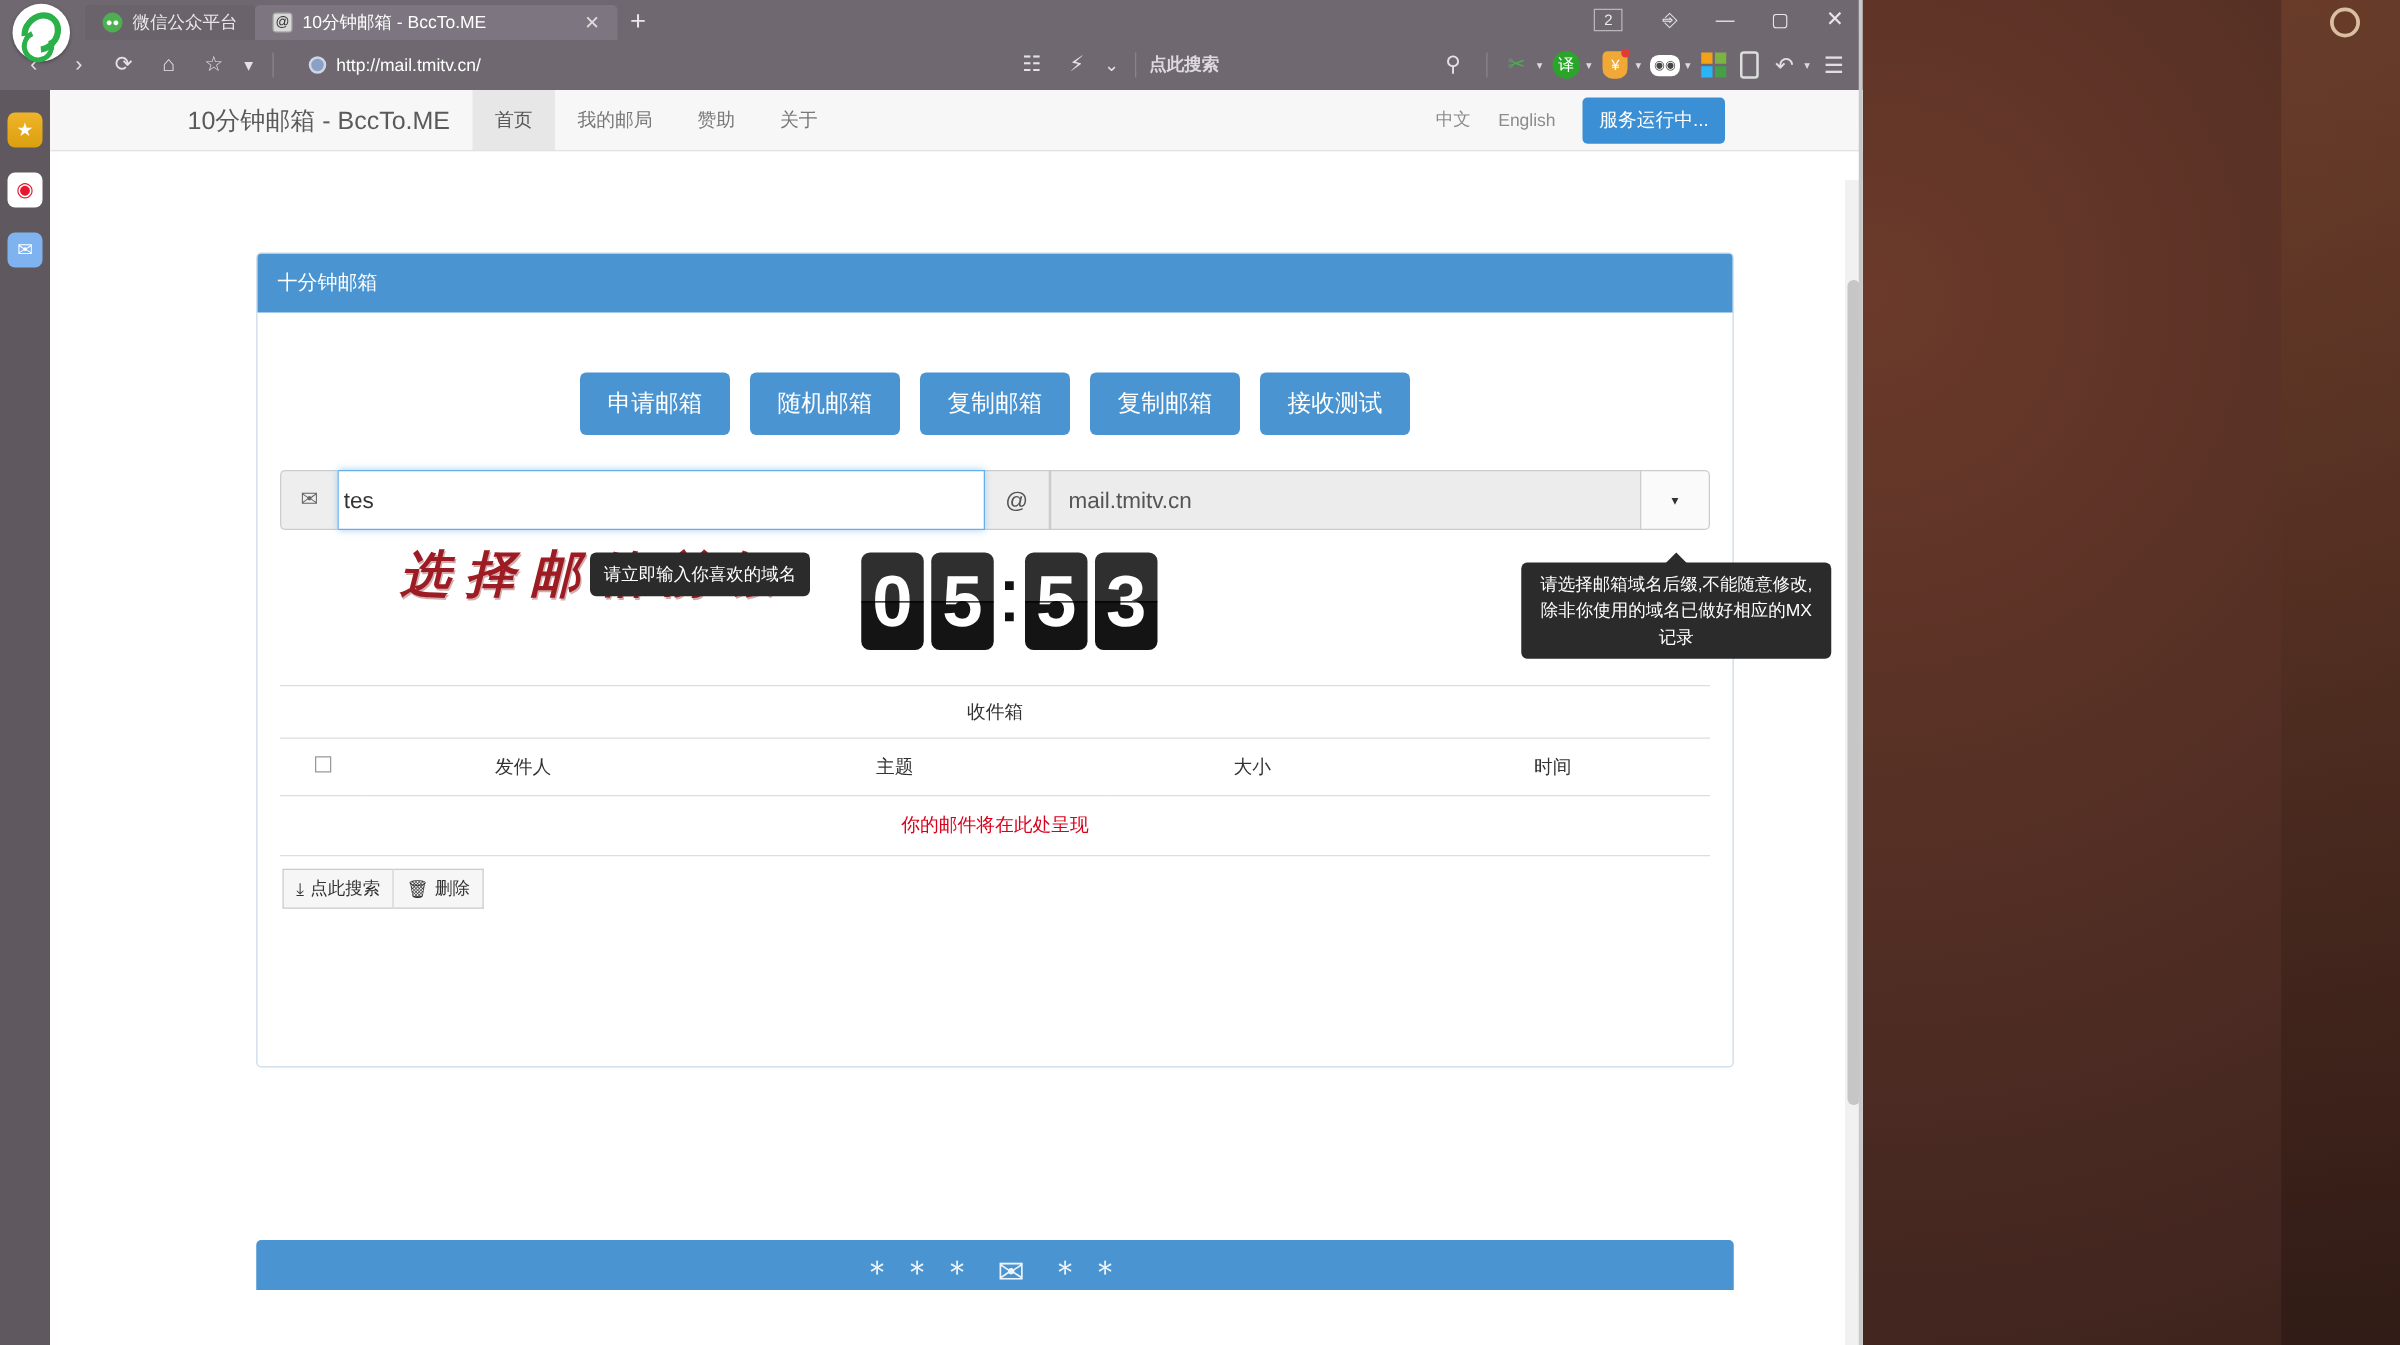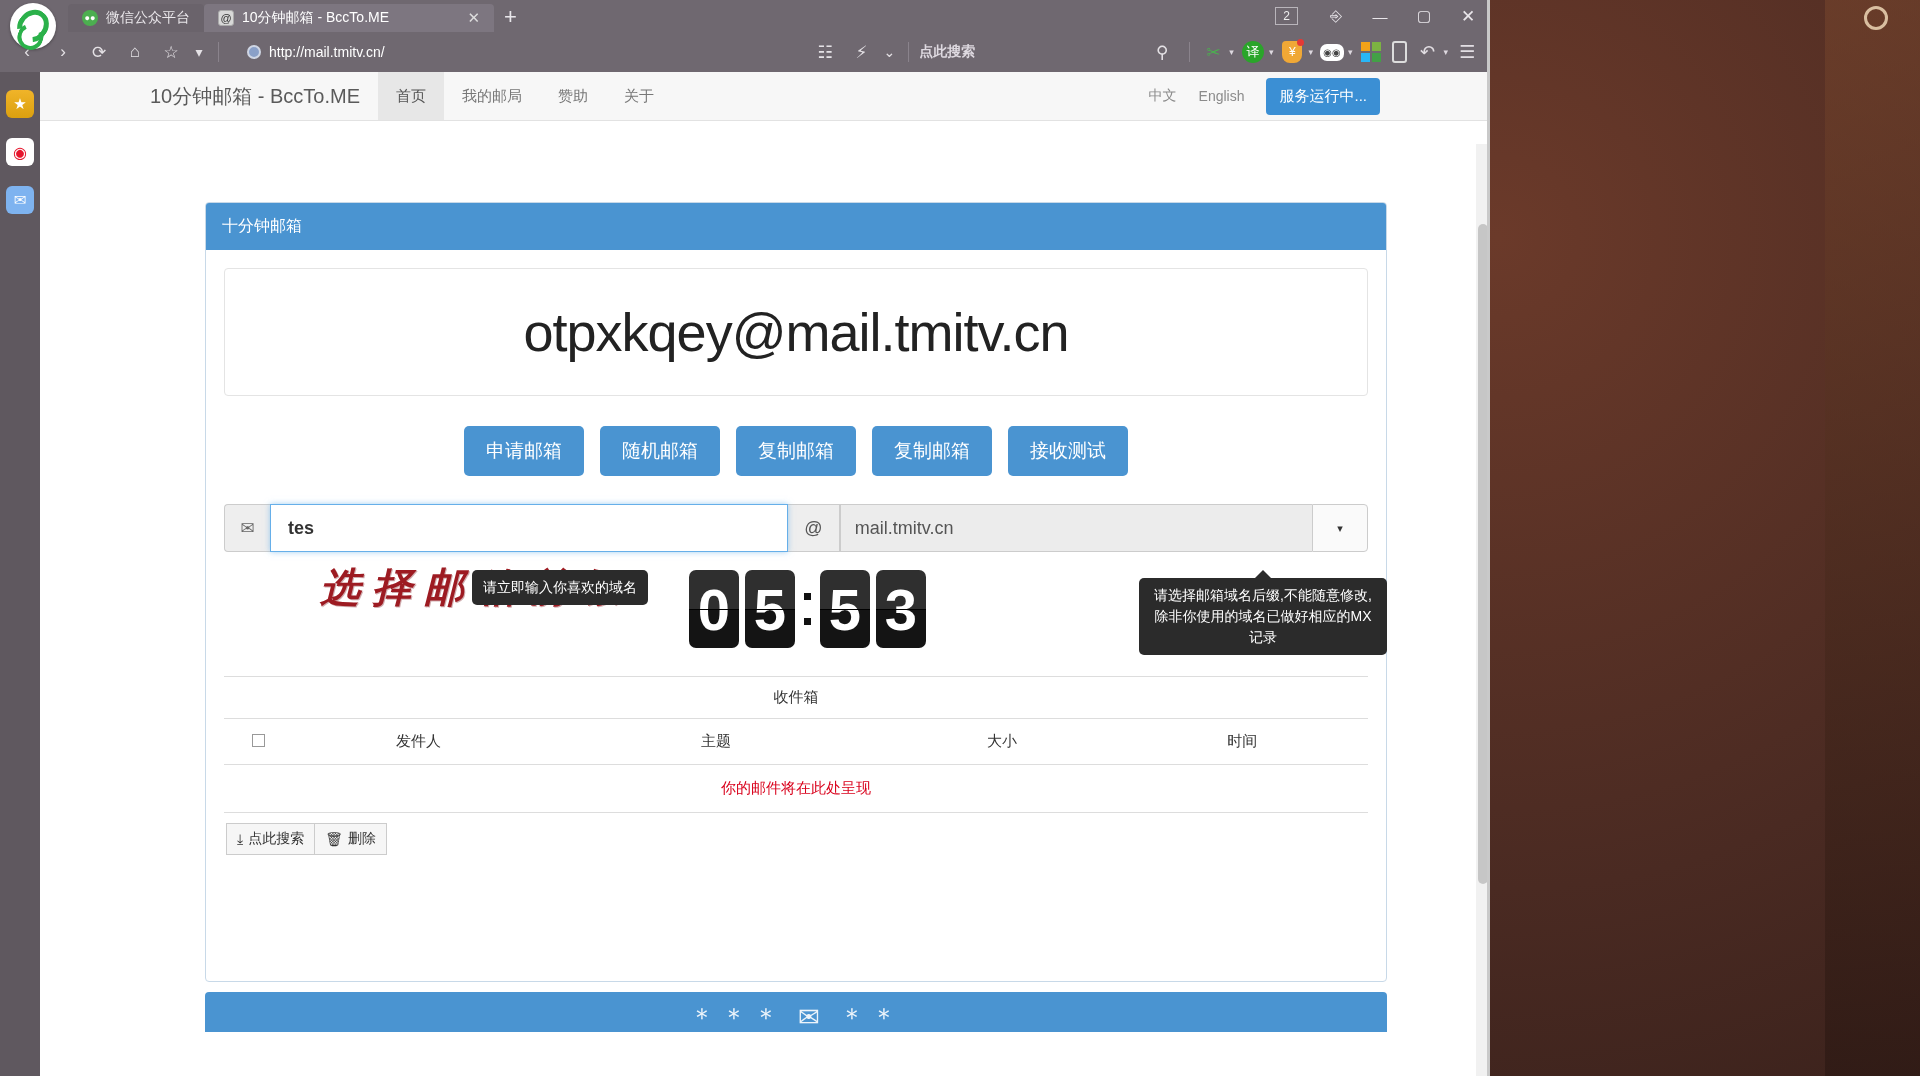--- a/index.html
+++ b/index.html
@@ -153,23 +153,22 @@
   }
 
   .input-row { display:flex; align-items:stretch; margin-top:28px; height:48px; }
   .in-addon {
     width:46px; background:#eee; border:1px solid #ccc; border-right:none; border-radius:4px 0 0 4px;
     display:flex; align-items:center; justify-content:center; color:#666; font-size:17px;
   }
   .prefix-wrap { flex:1; position:relative; }
   .prefix-input {
     width:100%; height:100%; border:1px solid #66afe9; outline:none;
-    box-shadow:0 0 6px rgba(102,175,233,.6); font-size:18px; padding:0 17px; color:#333;
+    box-shadow:0 0 6px rgba(102,175,233,.6); font-size:18px; padding:0 4px; color:#333;
     background:#fff;
-    font-weight:bold;
   }
   .at-addon {
     width:52px; background:#eee; border:1px solid #ccc; border-left:none;
     display:flex; align-items:center; justify-content:center; color:#555; font-size:18px;
   }
   .domain-wrap { flex:1.02; display:flex; }
   .domain-input {
     flex:1; border:1px solid #ccc; border-right:none; background:#ececec; font-size:18px;
     padding:0 14px; color:#555; display:flex; align-items:center;
   }
@@ -177,21 +176,21 @@
     width:56px; border:1px solid #ccc; background:#fafafa; border-radius:0 4px 4px 0;
     display:flex; align-items:center; justify-content:center; color:#333; font-size:11px;
   }
 
   .mid-area { position:relative; height:118px; margin-top:6px; }
   .tip-dark {
     position:absolute; background:#2b2b2b; color:#fff; font-size:14px; line-height:1.5;
     padding:7px 11px; border-radius:5px; text-align:center;
   }
   .tip-dark.left { left:248px; top:12px; white-space:nowrap; }
-  .tip-dark.right { left:915px; top:20px; width:248px; }
+  .tip-dark.right { left:993px; top:20px; width:248px; }
   .tip-arrow {
     position:absolute; left:50%; top:-8px; margin-left:-9px; width:0;height:0;
     border-left:9px solid transparent; border-right:9px solid transparent; border-bottom:9px solid #2b2b2b;
   }
   .annot-red {
     position:absolute; left:96px; top:2px; color:#9d1b22; font-size:40px; font-weight:bold;
     font-family:"Liberation Serif", serif; letter-spacing:12px; font-style:italic;
     text-shadow:1px 1px 0 rgba(120,20,25,.35);
   }
   .clock { position:absolute; left:465px; top:12px; display:flex; align-items:center; gap:6px; }
@@ -352,23 +351,20 @@
           <span class="lang">中文</span>
           <span class="lang">English</span>
           <span class="status-btn">服务运行中...</span>
         </div>
       </div>
 
       <div class="panel">
         <div class="panel-head">十分钟邮箱</div>
         <div class="panel-body">
 
-          <div class="mail-display">
-            <div class="mail-addr">otpxkqey@mail.tmitv.cn</div>
-          </div>
 
           <div class="btn-row">
             <button class="bluebtn">申请邮箱</button>
             <button class="bluebtn">随机邮箱</button>
             <button class="bluebtn">复制邮箱</button>
             <button class="bluebtn">复制邮箱</button>
             <button class="bluebtn">接收测试</button>
           </div>
 
           <div class="input-row">

